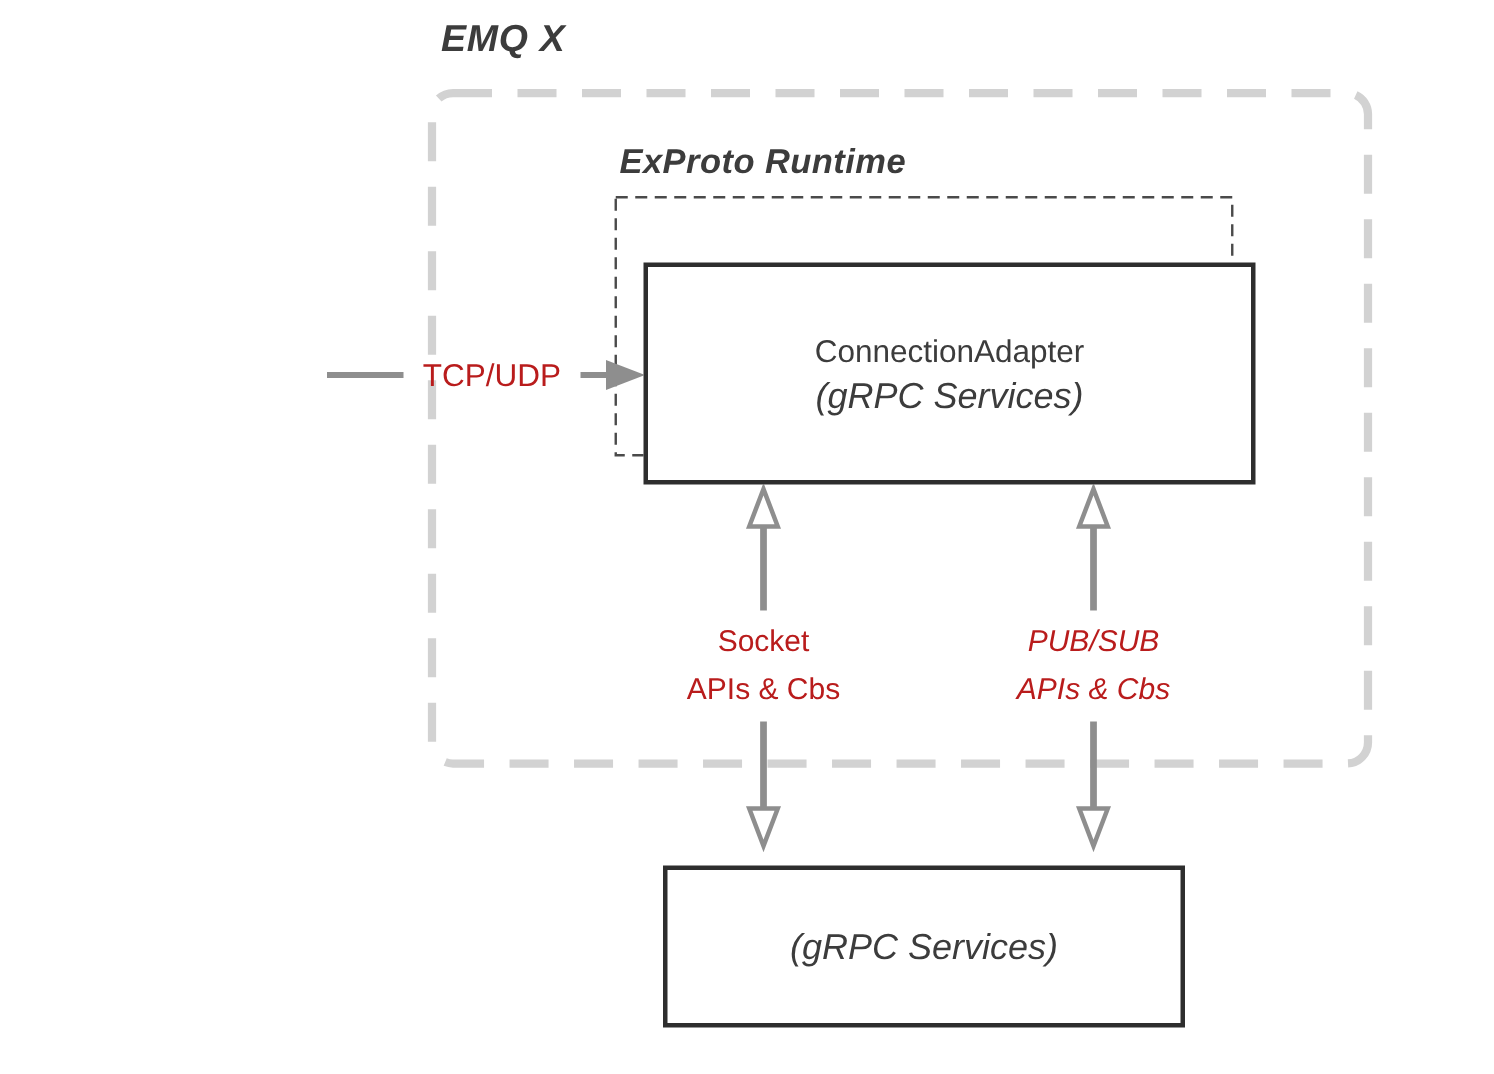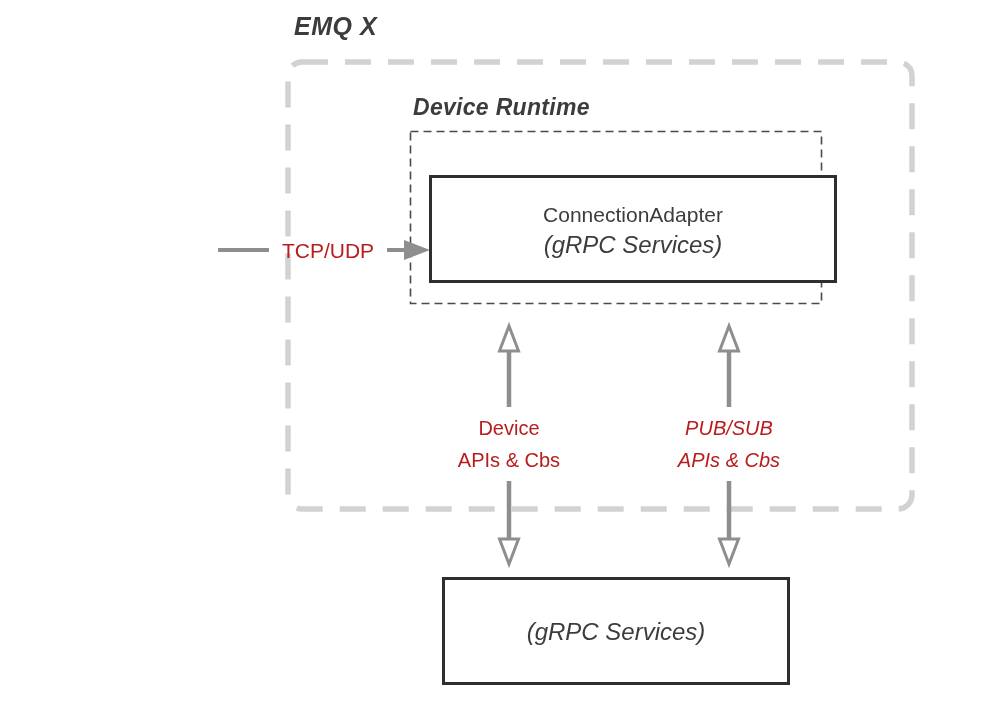--- a/index.html
+++ b/index.html
@@ -98,36 +98,36 @@
     <g stroke="#8e8e8e">
       <polygon points="729,326 719.5,351 738.5,351" fill="#ffffff" stroke-width="3"></polygon>
       <line x1="729" y1="351" x2="729" y2="407" stroke-width="4.5"></line>
       <line x1="729" y1="481" x2="729" y2="539" stroke-width="4.5"></line>
       <polygon points="729,564 719.5,539 738.5,539" fill="#ffffff" stroke-width="3"></polygon>
     </g>
   </svg>
 
   <div class="label title-label" style="left:294px; top:12px;text-align:right;">EMQ X</div>
 
-  <div class="label runtime-label" style="left:413px; top:94px;">Device Runtime</div>
+  <div class="label runtime-label" style="left:413px; top:94px;">ExProto Runtime</div>
 
 
-  <div class="node" style="left:429px; top:175px; width:408px; height:108px;">
+  <div class="node" style="left:429px; top:175px; width:408px; height:148px;">
     <div class="node-title">ConnectionAdapter</div>
     <div class="node-subtitle">(gRPC Services)</div>
   </div>
 
   <div class="node" style="left:442px; top:577px; width:348px; height:108px;">
     <div class="node-subtitle">(gRPC Services)</div>
   </div>
 
   <div class="edge-label horizontal" style="left:267px; top:237px; width:122px;">TCP/UDP</div>
 
   <div class="edge-label" style="left:429px; top:412px; width:160px;">
-    <div>Device</div>
+    <div>Socket</div>
     <div>APIs &amp; Cbs</div>
   </div>
 
   <div class="edge-label" style="left:649px; top:412px; width:160px;font-style:italic;">
     <div>PUB/SUB</div>
     <div>APIs &amp; Cbs</div>
   </div>
 
 </div>
 

